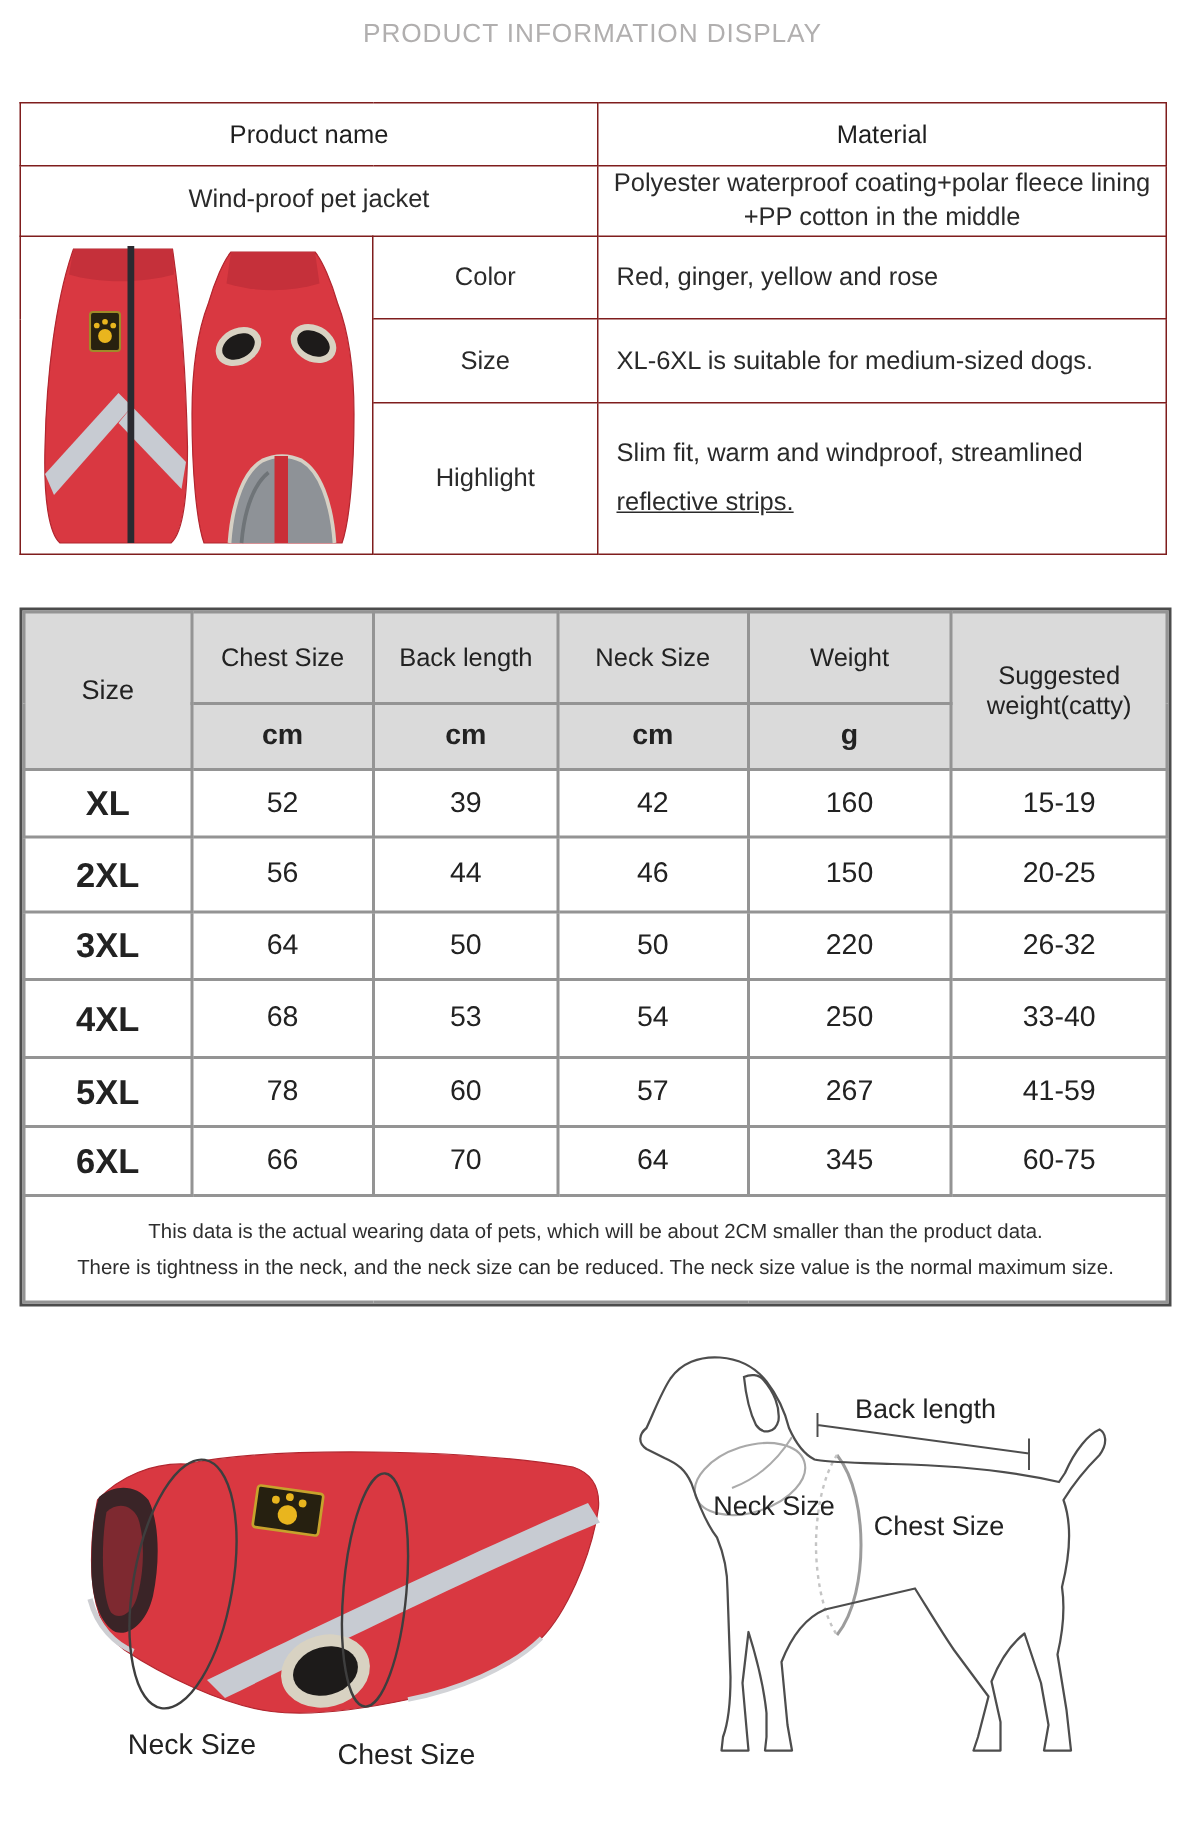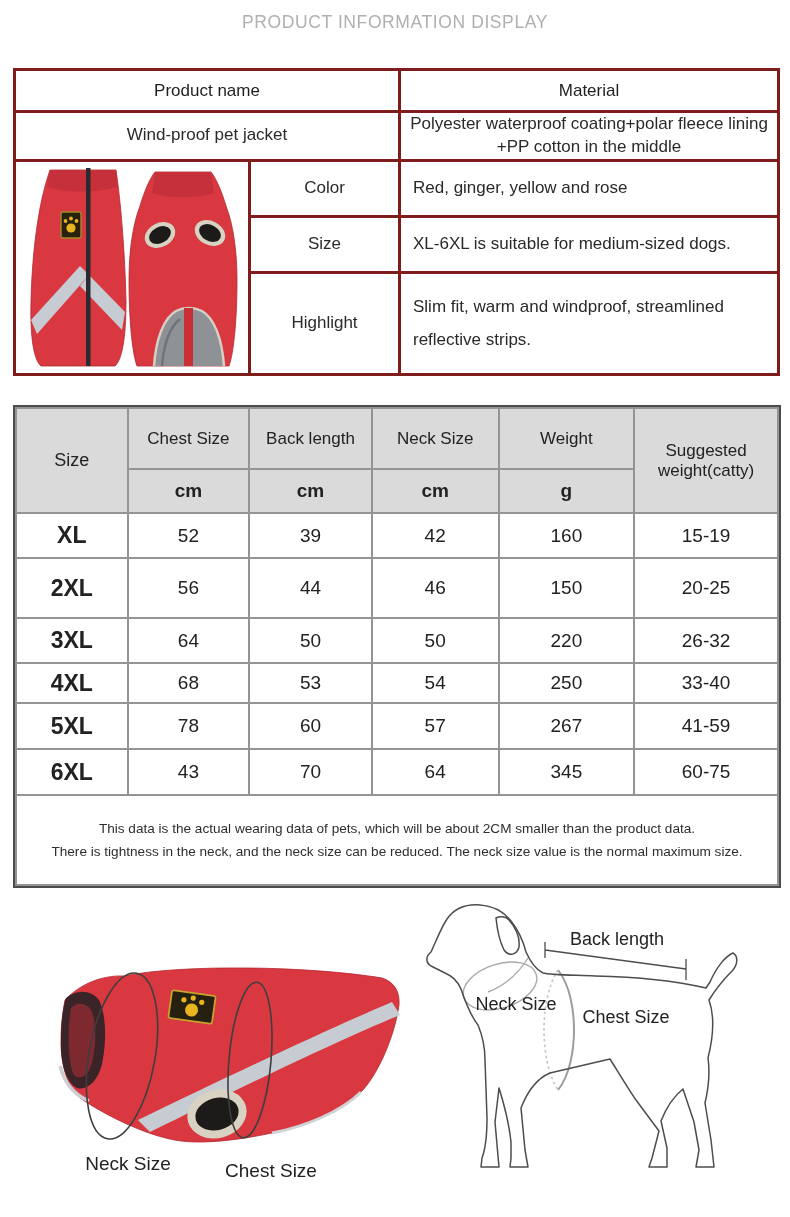--- a/index.html
+++ b/index.html
@@ -2,27 +2,27 @@
 <html style="--jacket_red: #d93841; --jacket_red_dark: #c5303a; --reflective_gray: #c7cbd2; --lining_gray: #8e9297; --collar_dark: #3a2427; --trim_cream: #d8d2c2; --logo_yellow: #e9b51e; --table_header_bg: #dadada; --title_gray: #b1afaf;"><head>
 <meta charset="utf-8">
 <style>
   html,body{margin:0;padding:0;background:#fff;}
   body{width:790px;height:1217px;position:relative;font-family:"Liberation Sans",sans-serif;color:#262626;overflow:hidden;}
   .page-title{position:absolute;top:12px;left:0;width:790px;text-align:center;
     font-size:17.5px;letter-spacing:.6px;color:var(--title_gray,#b1afaf);}
 
   
   .info-table{position:absolute;left:13px;top:68px;width:764px;border-collapse:collapse;table-layout:fixed;}
-  .info-table td{border:3px solid #7f1d1d;vertical-align:middle;font-size:17px;color:#2a2a2a;padding:0;}
+  .info-table td{border:1px solid #7f1d1d;vertical-align:middle;font-size:17px;color:#2a2a2a;padding:0;}
   .info-table .hdr{text-align:center;font-size:17px;color:#1e1e1e;}
   .info-table .center{text-align:center;line-height:1.35;}
   .info-table .lbl{text-align:center;margin-left:24px;}
   .info-table .val{text-align:left;padding-left:12px;}
   .info-table .img-cell{padding:0;vertical-align:middle;text-align:center;}
-  .hl-line2{margin-top:13px;}
+  .hl-line2{margin-top:13px;text-decoration:underline;}
 
   
   .size-wrap{position:absolute;left:13px;top:405px;width:764px;border:2px solid #4c4c4c;}
   .size-table{width:100%;border-collapse:collapse;table-layout:fixed;}
   .size-table td{border:2px solid #949494;text-align:center;vertical-align:middle;
     font-size:19px;color:#222;padding:0;}
   .size-table .head{background:var(--table_header_bg,#dadada);font-size:17px;}
   .size-table .unit{background:var(--table_header_bg,#dadada);font-weight:bold;font-size:19px;}
   .size-table .szcol{font-weight:bold;font-size:23px;}
   .size-table .note-cell{background:#fff;font-size:13.6px;color:#2e2e2e;line-height:1.7;text-align:center;}
@@ -139,61 +139,61 @@
     <td class="unit sub">g</td>
   </tr>
   <tr style="height:45px">
     <td class="szcol">XL</td>
     <td>52</td>
     <td>39</td>
     <td>42</td>
     <td>160</td>
     <td>15-19</td>
   </tr>
-  <tr style="height:60px">
+  <tr style="height:50px">
     <td class="szcol">2XL</td>
     <td>56</td>
     <td>44</td>
     <td>46</td>
     <td>150</td>
     <td>20-25</td>
   </tr>
   <tr style="height:45px">
     <td class="szcol">3XL</td>
     <td>64</td>
     <td>50</td>
     <td>50</td>
     <td>220</td>
     <td>26-32</td>
   </tr>
-  <tr style="height:40px">
+  <tr style="height:52px">
     <td class="szcol">4XL</td>
     <td>68</td>
     <td>53</td>
     <td>54</td>
     <td>250</td>
     <td>33-40</td>
   </tr>
   <tr style="height:46px">
     <td class="szcol">5XL</td>
     <td>78</td>
     <td>60</td>
     <td>57</td>
     <td>267</td>
     <td>41-59</td>
   </tr>
   <tr style="height:46px">
     <td class="szcol">6XL</td>
-    <td>43</td>
+    <td>66</td>
     <td>70</td>
     <td>64</td>
     <td>345</td>
     <td>60-75</td>
   </tr>
-  <tr style="height:90px">
+  <tr style="height:71px">
     <td colspan="6" class="note-cell">
       <div>This data is the actual wearing data of pets, which will be about 2CM smaller than the product data.</div>
       <div>There is tightness in the neck, and the neck size can be reduced. The neck size value is the normal maximum size.</div>
     </td>
   </tr>
 </tbody>
     </table>
 </div>
 
 <div class="diagram">

